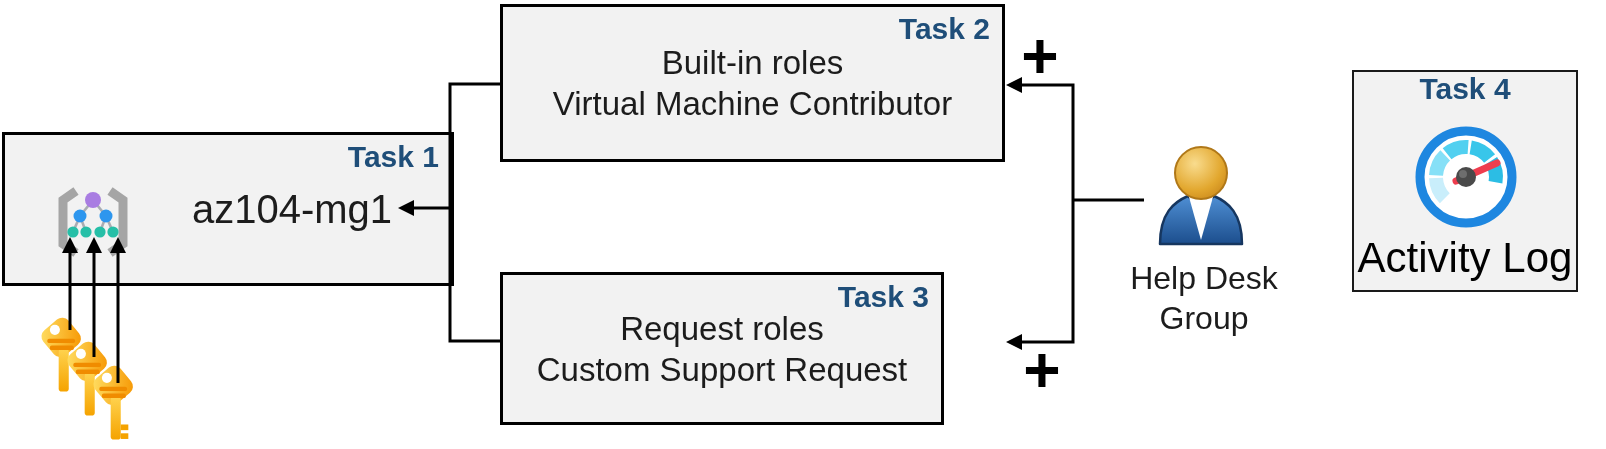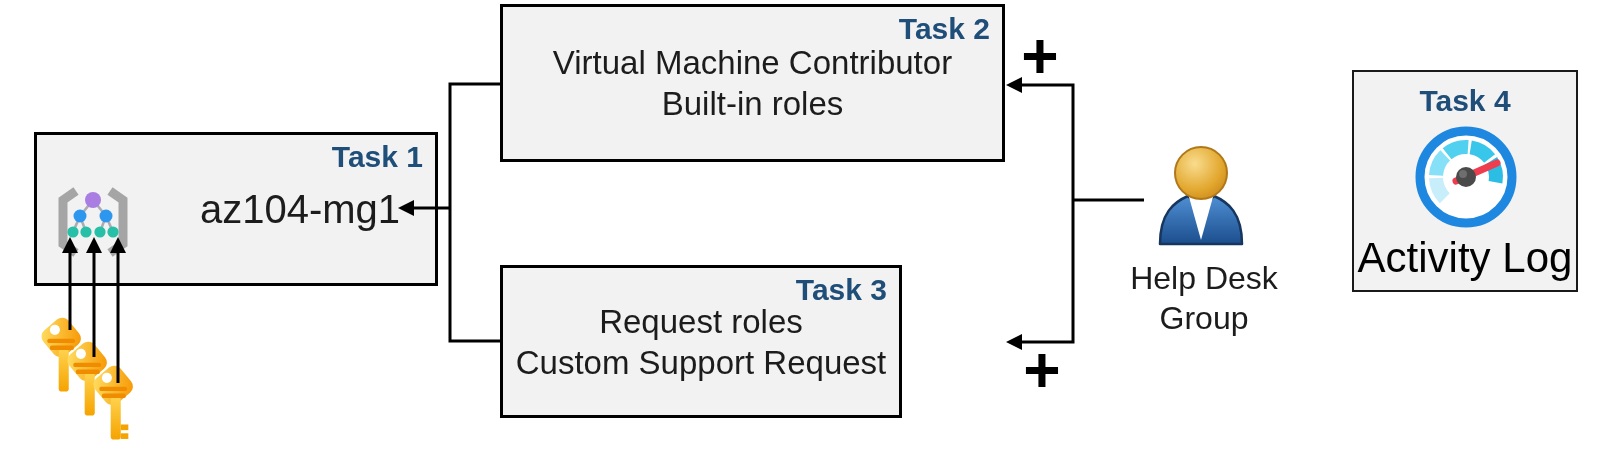--- a/index.html
+++ b/index.html
@@ -6,21 +6,21 @@
   .stage{
     position:relative;width:1606px;height:449px;background:#ffffff;overflow:hidden;
     font-family:"Liberation Sans","DejaVu Sans",sans-serif;color:#1a1a1a;
   }
   .box{position:absolute;background:#f2f2f2;border:3px solid #000;box-sizing:border-box;text-decoration:underline;}
   .box.thin{border-width:2px;border-color:#1a1a1a;}
   .badge{
     position:absolute;top:5px;right:12px;font-size:30px;font-weight:bold;color:#1f4e79;
     white-space:nowrap;
   }
-  .badge.centered{left:0;right:0;text-align:center;top:12px;}
+  .badge.centered{left:0;right:0;text-align:center;top:0;}
   .two-lines{
     position:absolute;inset:0;display:flex;flex-direction:column;justify-content:center;
     align-items:center;font-size:33px;line-height:41px;text-align:center;color:#1c1c1c;
   }
   .mg-label{
     position:absolute;left:140px;right:12px;top:0;height:100%;
     display:flex;align-items:center;justify-content:center;
     font-size:40px;color:#1c1c1c;
   }
   .caption{
@@ -35,21 +35,21 @@
     font-size:64px;line-height:64px;font-weight:bold;color:#000;
   }
   svg{position:absolute;}
   .overlay{left:0;top:0;pointer-events:none;}
 </style>
 </head>
 <body>
 
 <div class="stage">
 
-  <div class="box" style="left:2px;top:132px;width:404px;height:154px;margin-left:32px;">
+  <div class="box" style="left:2px;top:132px;width:452px;height:154px;">
     <div class="badge">Task 1</div>
     <div class="mg-label">az104-mg1</div>
   </div>
 
   <svg style="left:50px;top:186px;" width="86" height="72" viewBox="0 0 86 72">
     <g fill="none" stroke="#a5a5a5" stroke-width="9" stroke-linejoin="miter">
       <path d="M26,5 L13,14 L13,58 L26,67"></path>
       <path d="M60,5 L73,14 L73,58 L60,67"></path>
     </g>
     <g stroke="#a9adb3" stroke-width="2.6">
@@ -65,26 +65,26 @@
     <circle cx="56" cy="30" r="6.5" fill="#2d96ee"></circle>
     <circle cx="23" cy="46" r="5.6" fill="#26bfa7"></circle>
     <circle cx="36" cy="46" r="5.6" fill="#26bfa7"></circle>
     <circle cx="50" cy="46" r="5.6" fill="#26bfa7"></circle>
     <circle cx="63" cy="46" r="5.6" fill="#26bfa7"></circle>
   </svg>
 
   <div class="box" style="left:500px;top:4px;width:505px;height:158px;">
     <div class="badge">Task 2</div>
     <div class="two-lines">
+      <div>Built-in roles</div>
       <div>Virtual Machine Contributor</div>
-      <div>Built-in roles</div>
     </div>
   </div>
 
-  <div class="box" style="left:500px;top:265px;width:402px;height:153px;">
+  <div class="box" style="left:500px;top:272px;width:444px;height:153px;">
     <div class="badge">Task 3</div>
     <div class="two-lines">
       <div>Request roles</div>
       <div>Custom Support Request</div>
     </div>
   </div>
 
   <div class="box thin" style="left:1352px;top:70px;width:226px;height:222px;">
     <div class="badge centered">Task 4</div>
     <div class="caption" style="top:158px;height:56px;line-height:56px;font-size:42px;">Activity Log</div>

